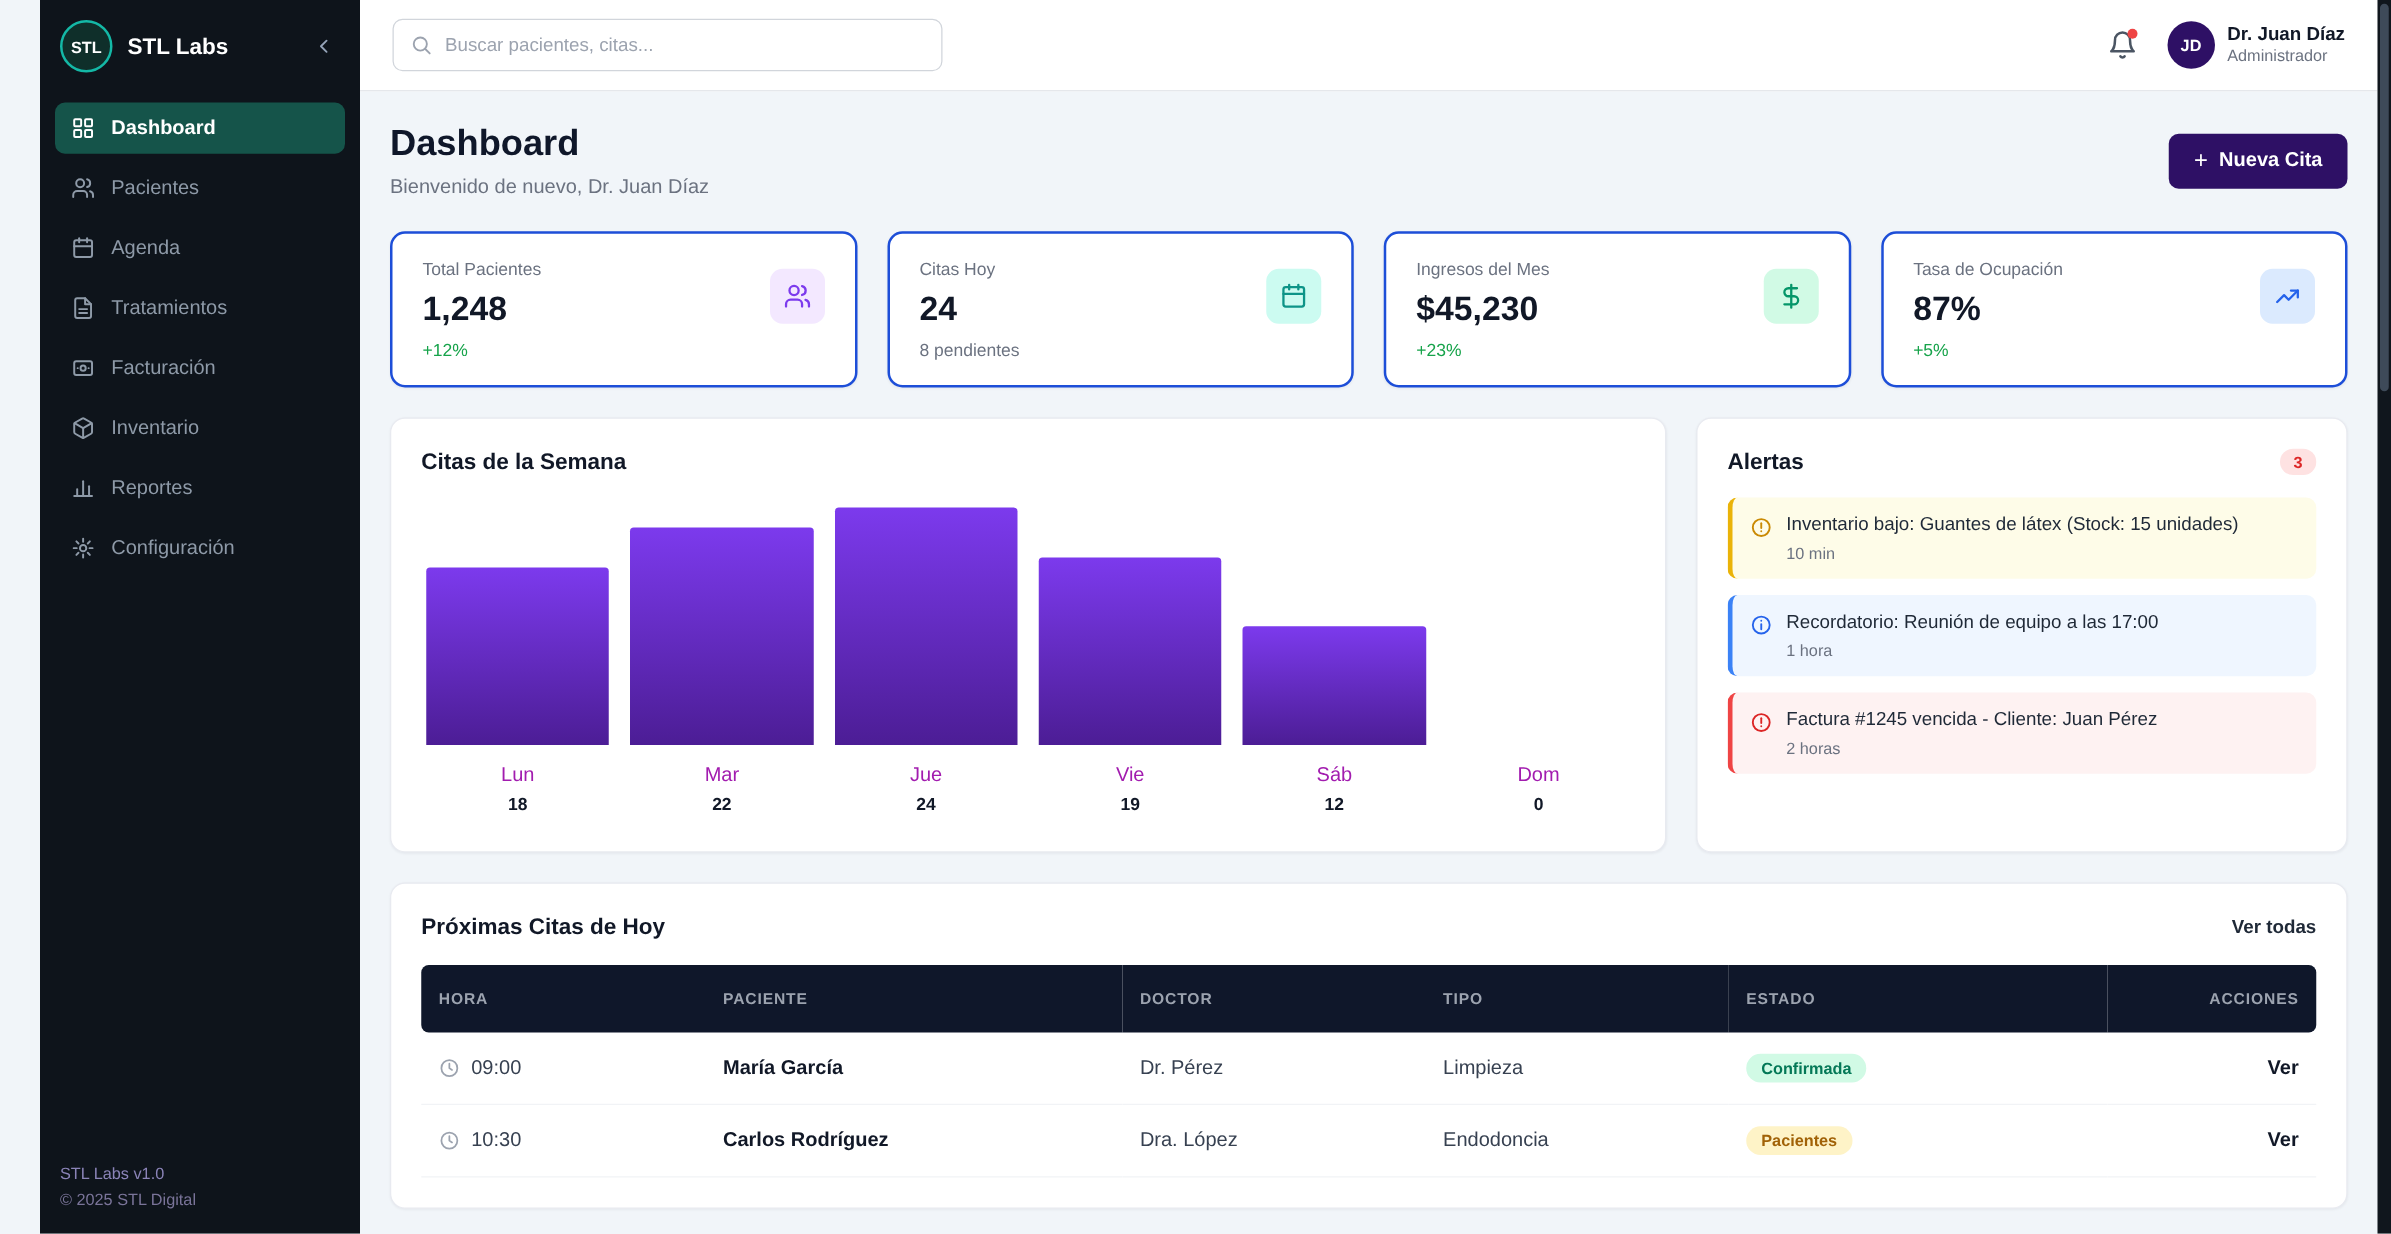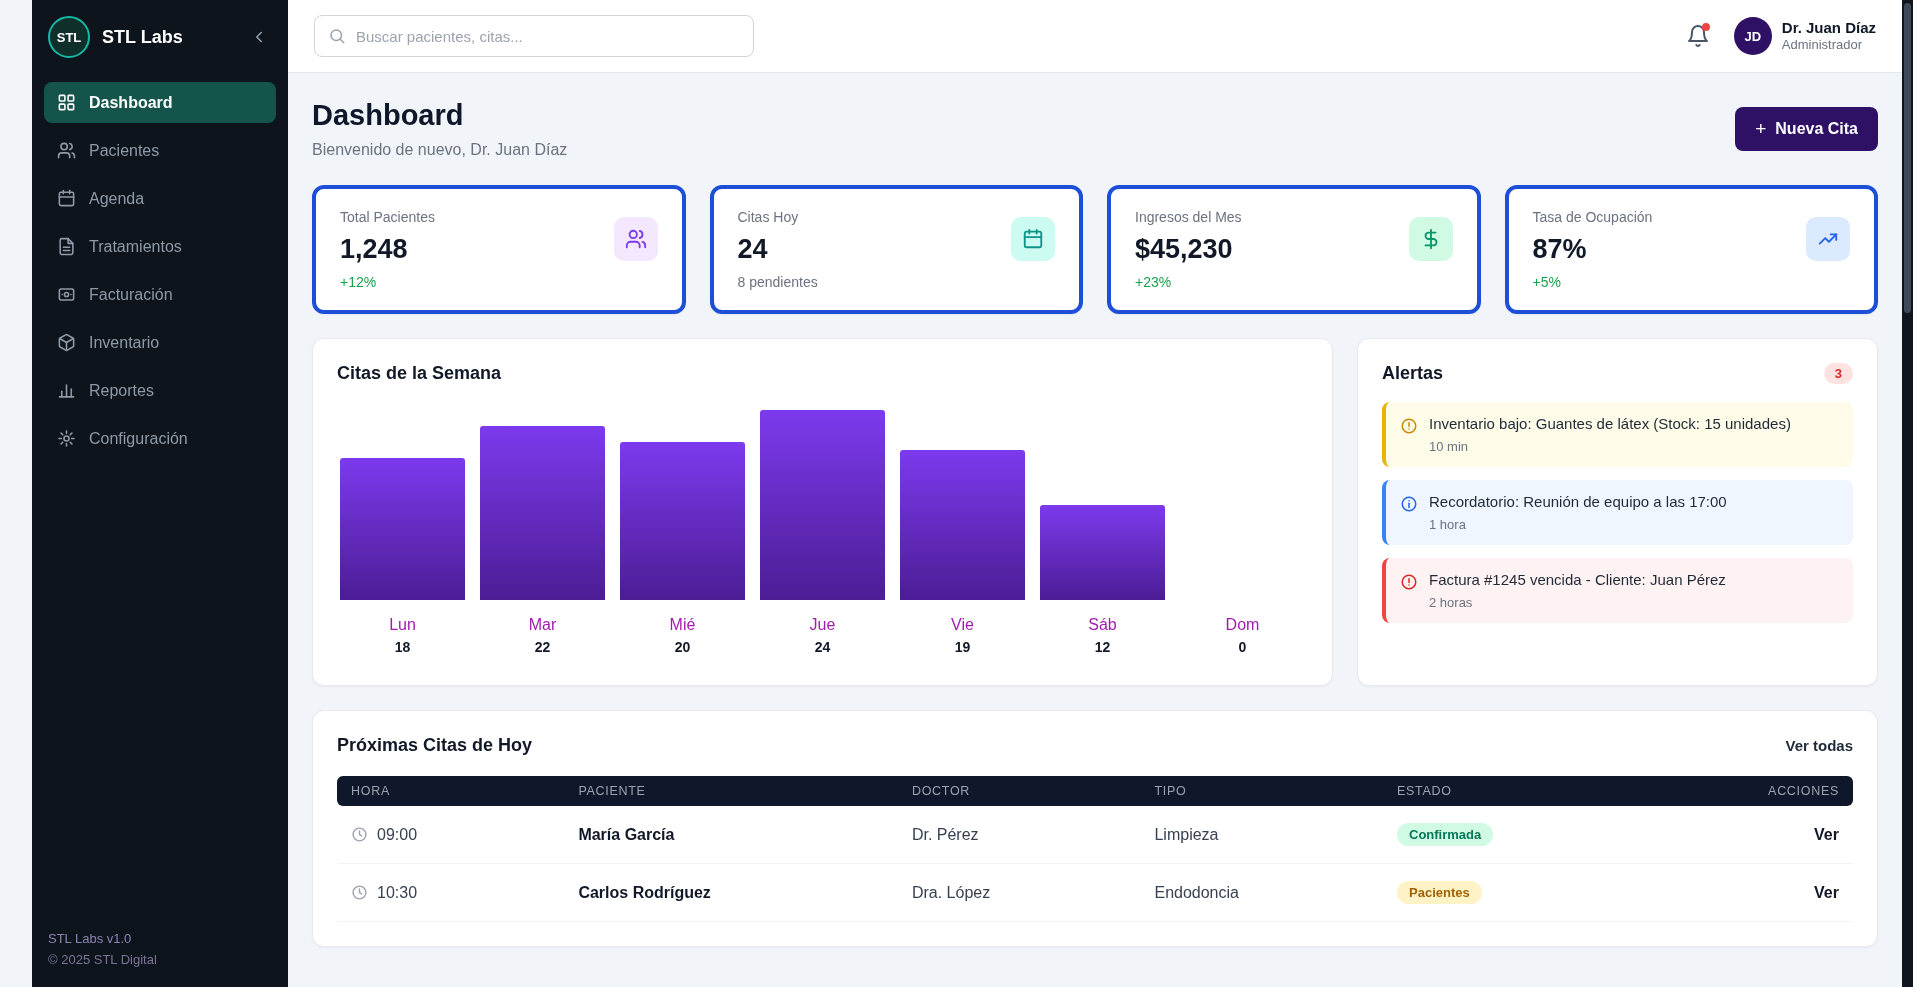--- a/index.html
+++ b/index.html
@@ -39,21 +39,21 @@
 
   .content { flex:1; padding:26px 24px; overflow:hidden; }
   .page-header { display:flex; justify-content:space-between; align-items:center; margin-bottom:26px; }
   .page-title { font-size:29px; font-weight:700; color:#0f172a; }
   .page-subtitle { font-size:16px; color:#6b7280; margin-top:9px; }
   .new-btn { background:#2e1065; color:#fff; border:none; border-radius:8px; padding:0 20px; height:44px; font-size:16px; font-weight:600; display:flex; align-items:center; gap:9px; cursor:pointer; font-family:"Liberation Sans", sans-serif; }
   .new-btn .plus { font-size:19px; font-weight:400; }
 
   
   .stats-row { display:grid; grid-template-columns:repeat(4,1fr); gap:24px; margin-bottom:24px; }
-  .stat-card { background:#fff; border:4px solid #1d4ed8; border-radius:12px; padding:20px 24px; display:flex; justify-content:space-between; align-items:flex-start; min-height:122px; box-shadow:0 1px 2px rgba(16,24,40,.05); }
+  .stat-card { background:#fff; border:2px solid #1d4ed8; border-radius:12px; padding:20px 24px; display:flex; justify-content:space-between; align-items:flex-start; min-height:122px; box-shadow:0 1px 2px rgba(16,24,40,.05); }
   .stat-label { font-size:14px; color:#6b7280; }
   .stat-value { font-size:27px; font-weight:700; color:#111827; margin-top:9px; }
   .stat-delta { font-size:14px; color:#16a34a; margin-top:9px; }
   .stat-delta.neutral { color:#6b7280; }
   .stat-icon { width:44px; height:44px; border-radius:10px; display:flex; align-items:center; justify-content:center; flex-shrink:0; margin-top:8px; }
   .stat-icon svg { width:22px; height:22px; }
   .stat-icon.purple { background:#f3e8ff; color:#7c3aed; }
   .stat-icon.teal { background:#ccfbf1; color:#0d9488; }
   .stat-icon.green { background:#d1fae5; color:#059669; }
   .stat-icon.blue { background:#dbeafe; color:#2563eb; }
@@ -83,21 +83,21 @@
   .warning .alert-ico { color:#ca8a04; }
   .info .alert-ico { color:#2563eb; }
   .danger .alert-ico { color:#dc2626; }
   .alert-text { font-size:15px; color:#1f2937; }
   .alert-time { font-size:13px; color:#6b7280; margin-top:7px; }
 
   
   .table-head-row { display:flex; justify-content:space-between; align-items:center; margin-bottom:20px; }
   .view-all { font-size:15px; font-weight:600; color:#1f2937; cursor:pointer; }
   table { width:100%; border-collapse:collapse; }
-  thead th { background:#0f172a; color:#9ca3af; font-size:12.5px; letter-spacing:.7px; font-weight:400; text-align:left; padding:8px 14px; }
+  thead th { background:#0f172a; color:#9ca3af; font-size:12.5px; letter-spacing:.7px; font-weight:700; text-align:left; padding:20px 14px; }
   thead th:first-child { border-radius:6px 0 0 6px; }
   thead th:last-child { border-radius:0 6px 6px 0; }
   tbody td { padding:17px 14px; border-bottom:1px solid #f1f3f6; font-size:16px; color:#374151; }
   .cell-time { display:flex; align-items:center; gap:9px; }
   .cell-time svg { width:17px; height:17px; color:#9ca3af; flex-shrink:0; }
   td.patient { font-weight:700; color:#111827; }
   .badge { display:inline-block; padding:4px 12px; border-radius:999px; font-size:13px; font-weight:600; }
   .badge.green { background:#d1fae5; color:#047857; }
   .badge.yellow { background:#fef3c7; color:#a16207; }
   th.actions, td.actions { text-align:right; }
@@ -326,29 +326,20 @@
               <div class="day-value">18</div>
             </div>
           </div>
           <div class="bar-col">
             <div class="bar-zone">
                 <div class="bar-fill" style="height: 91.6667%;"></div>
               </div>
             <div class="bar-labels">
               <div class="day-name">Mar</div>
               <div class="day-value">22</div>
-            </div>
-          </div>
-          <div class="bar-col">
-            <div class="bar-zone">
-                <div class="bar-fill" style="height: 83.3333%;"></div>
-              </div>
-            <div class="bar-labels">
-              <div class="day-name">Mié</div>
-              <div class="day-value">20</div>
             </div>
           </div>
           <div class="bar-col">
             <div class="bar-zone">
                 <div class="bar-fill" style="height: 100%;"></div>
               </div>
             <div class="bar-labels">
               <div class="day-name">Jue</div>
               <div class="day-value">24</div>
             </div>

